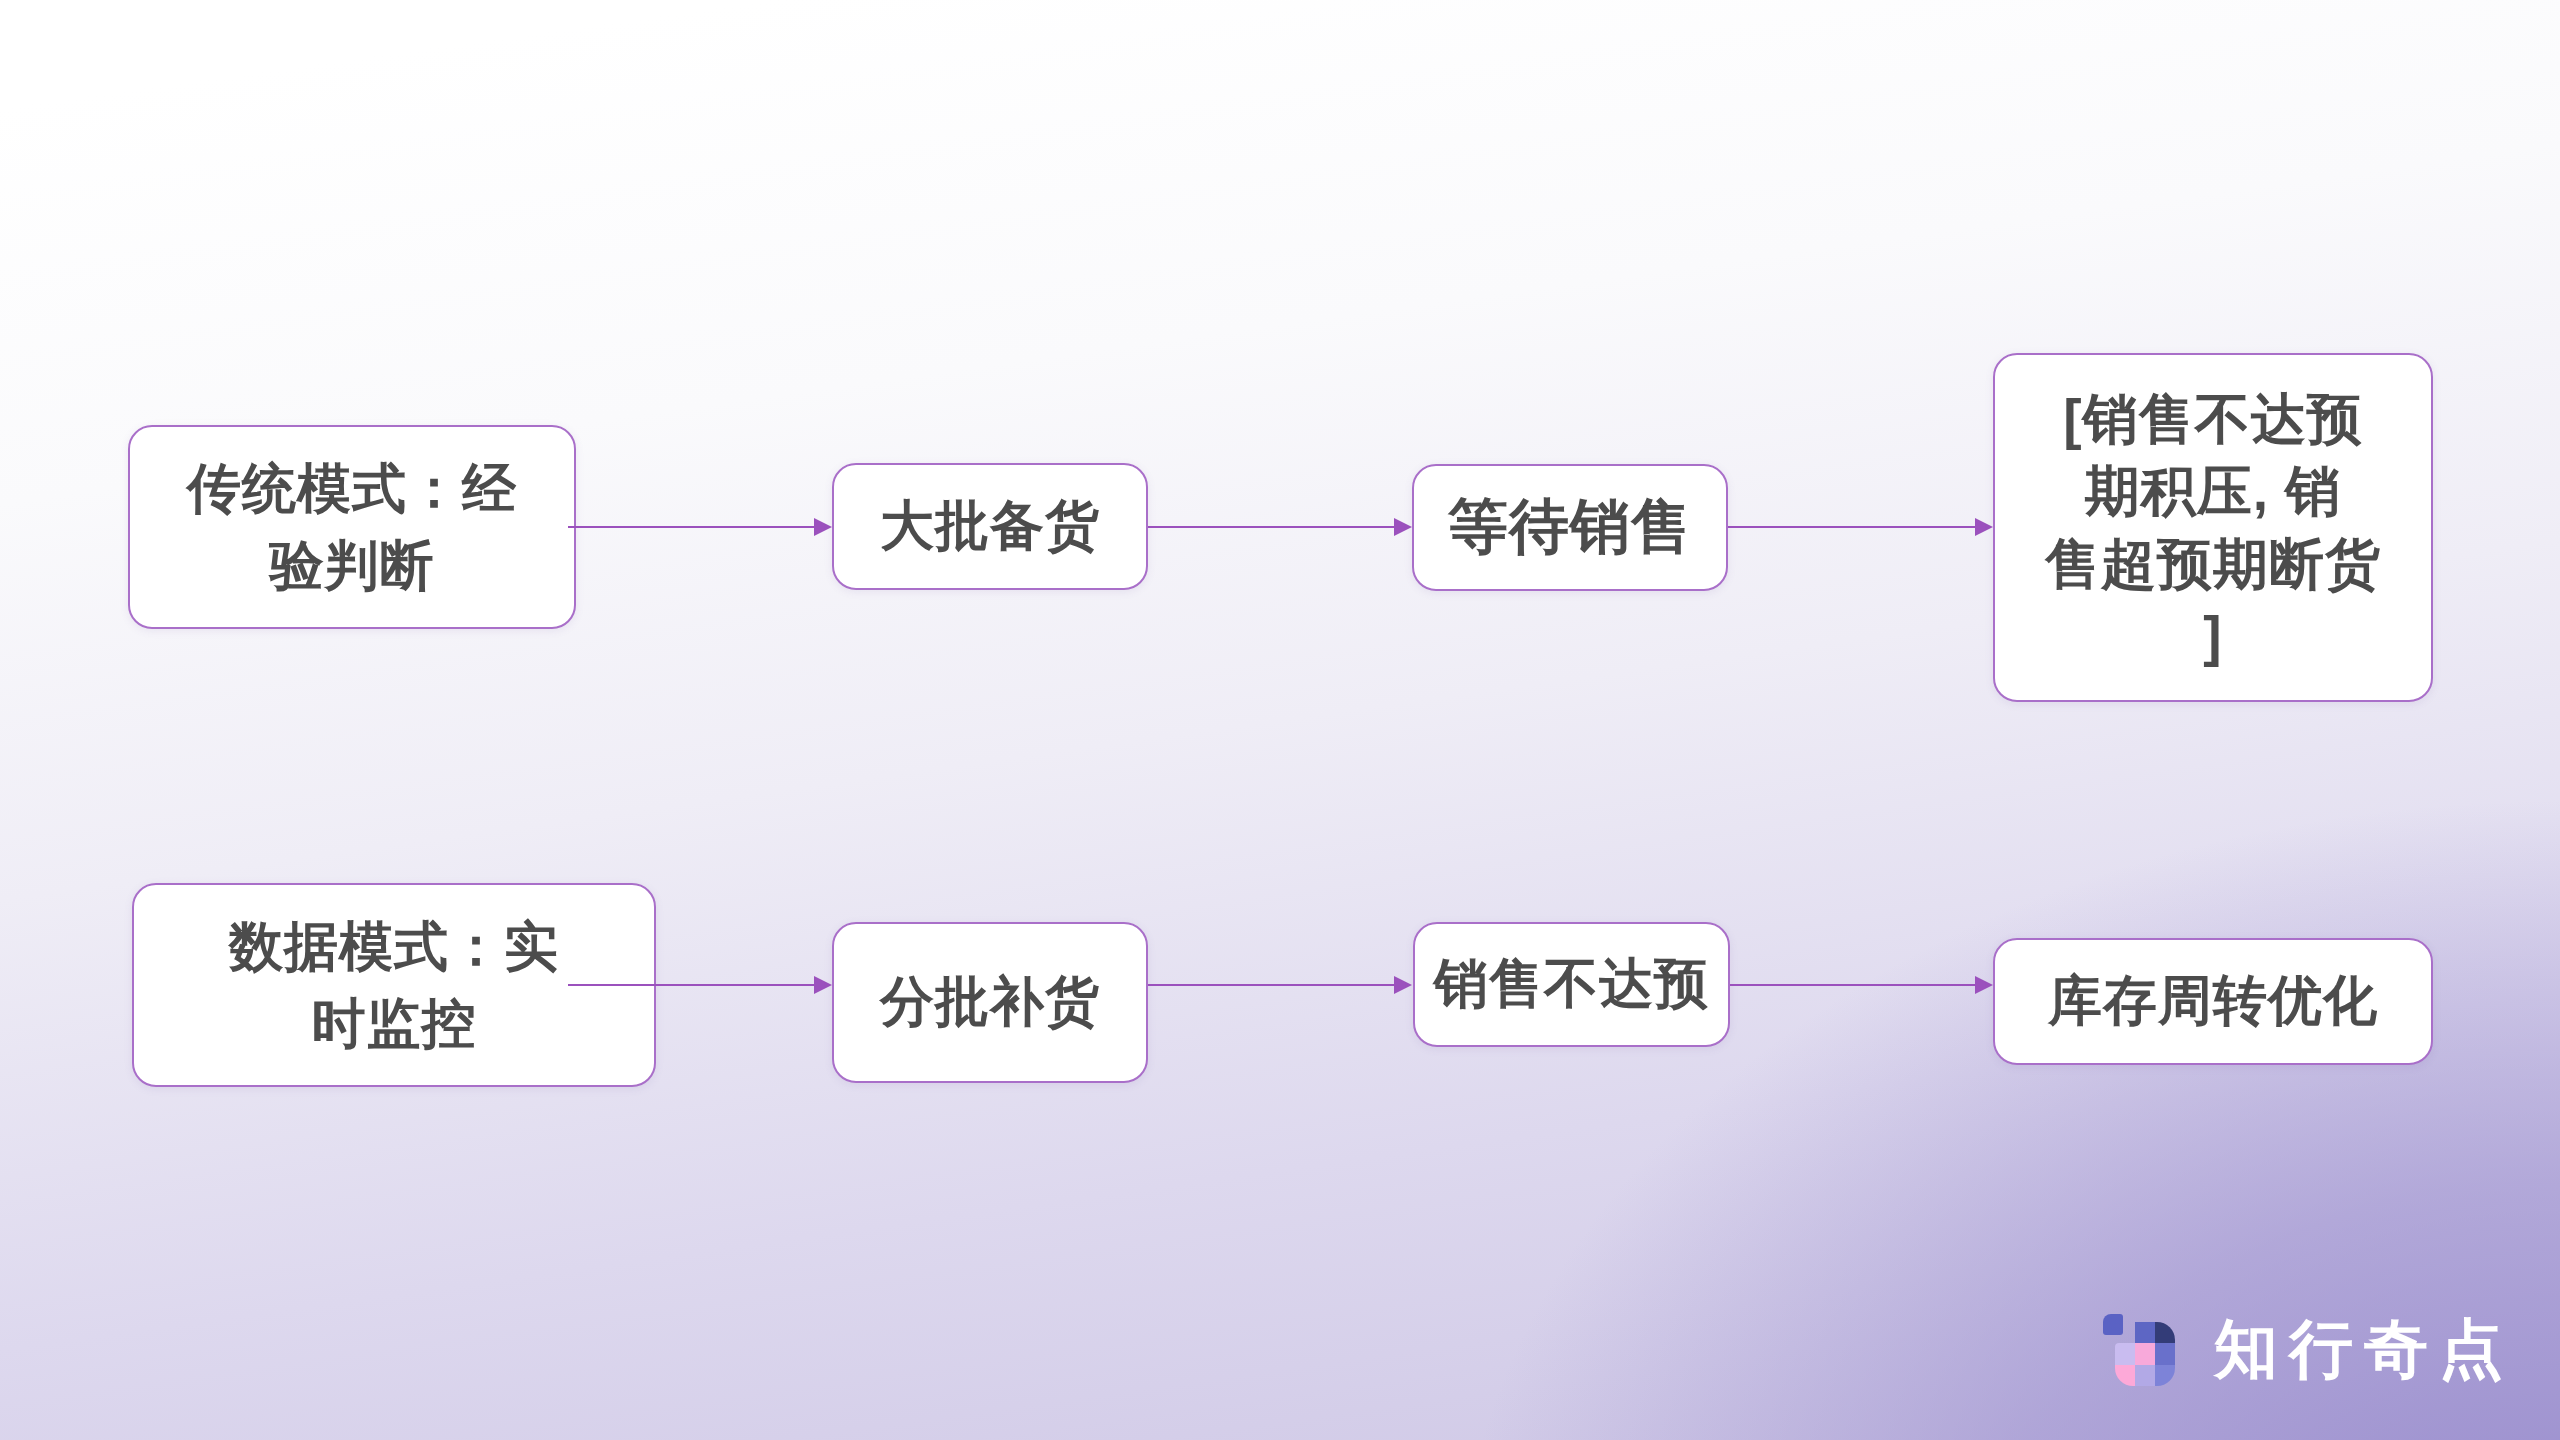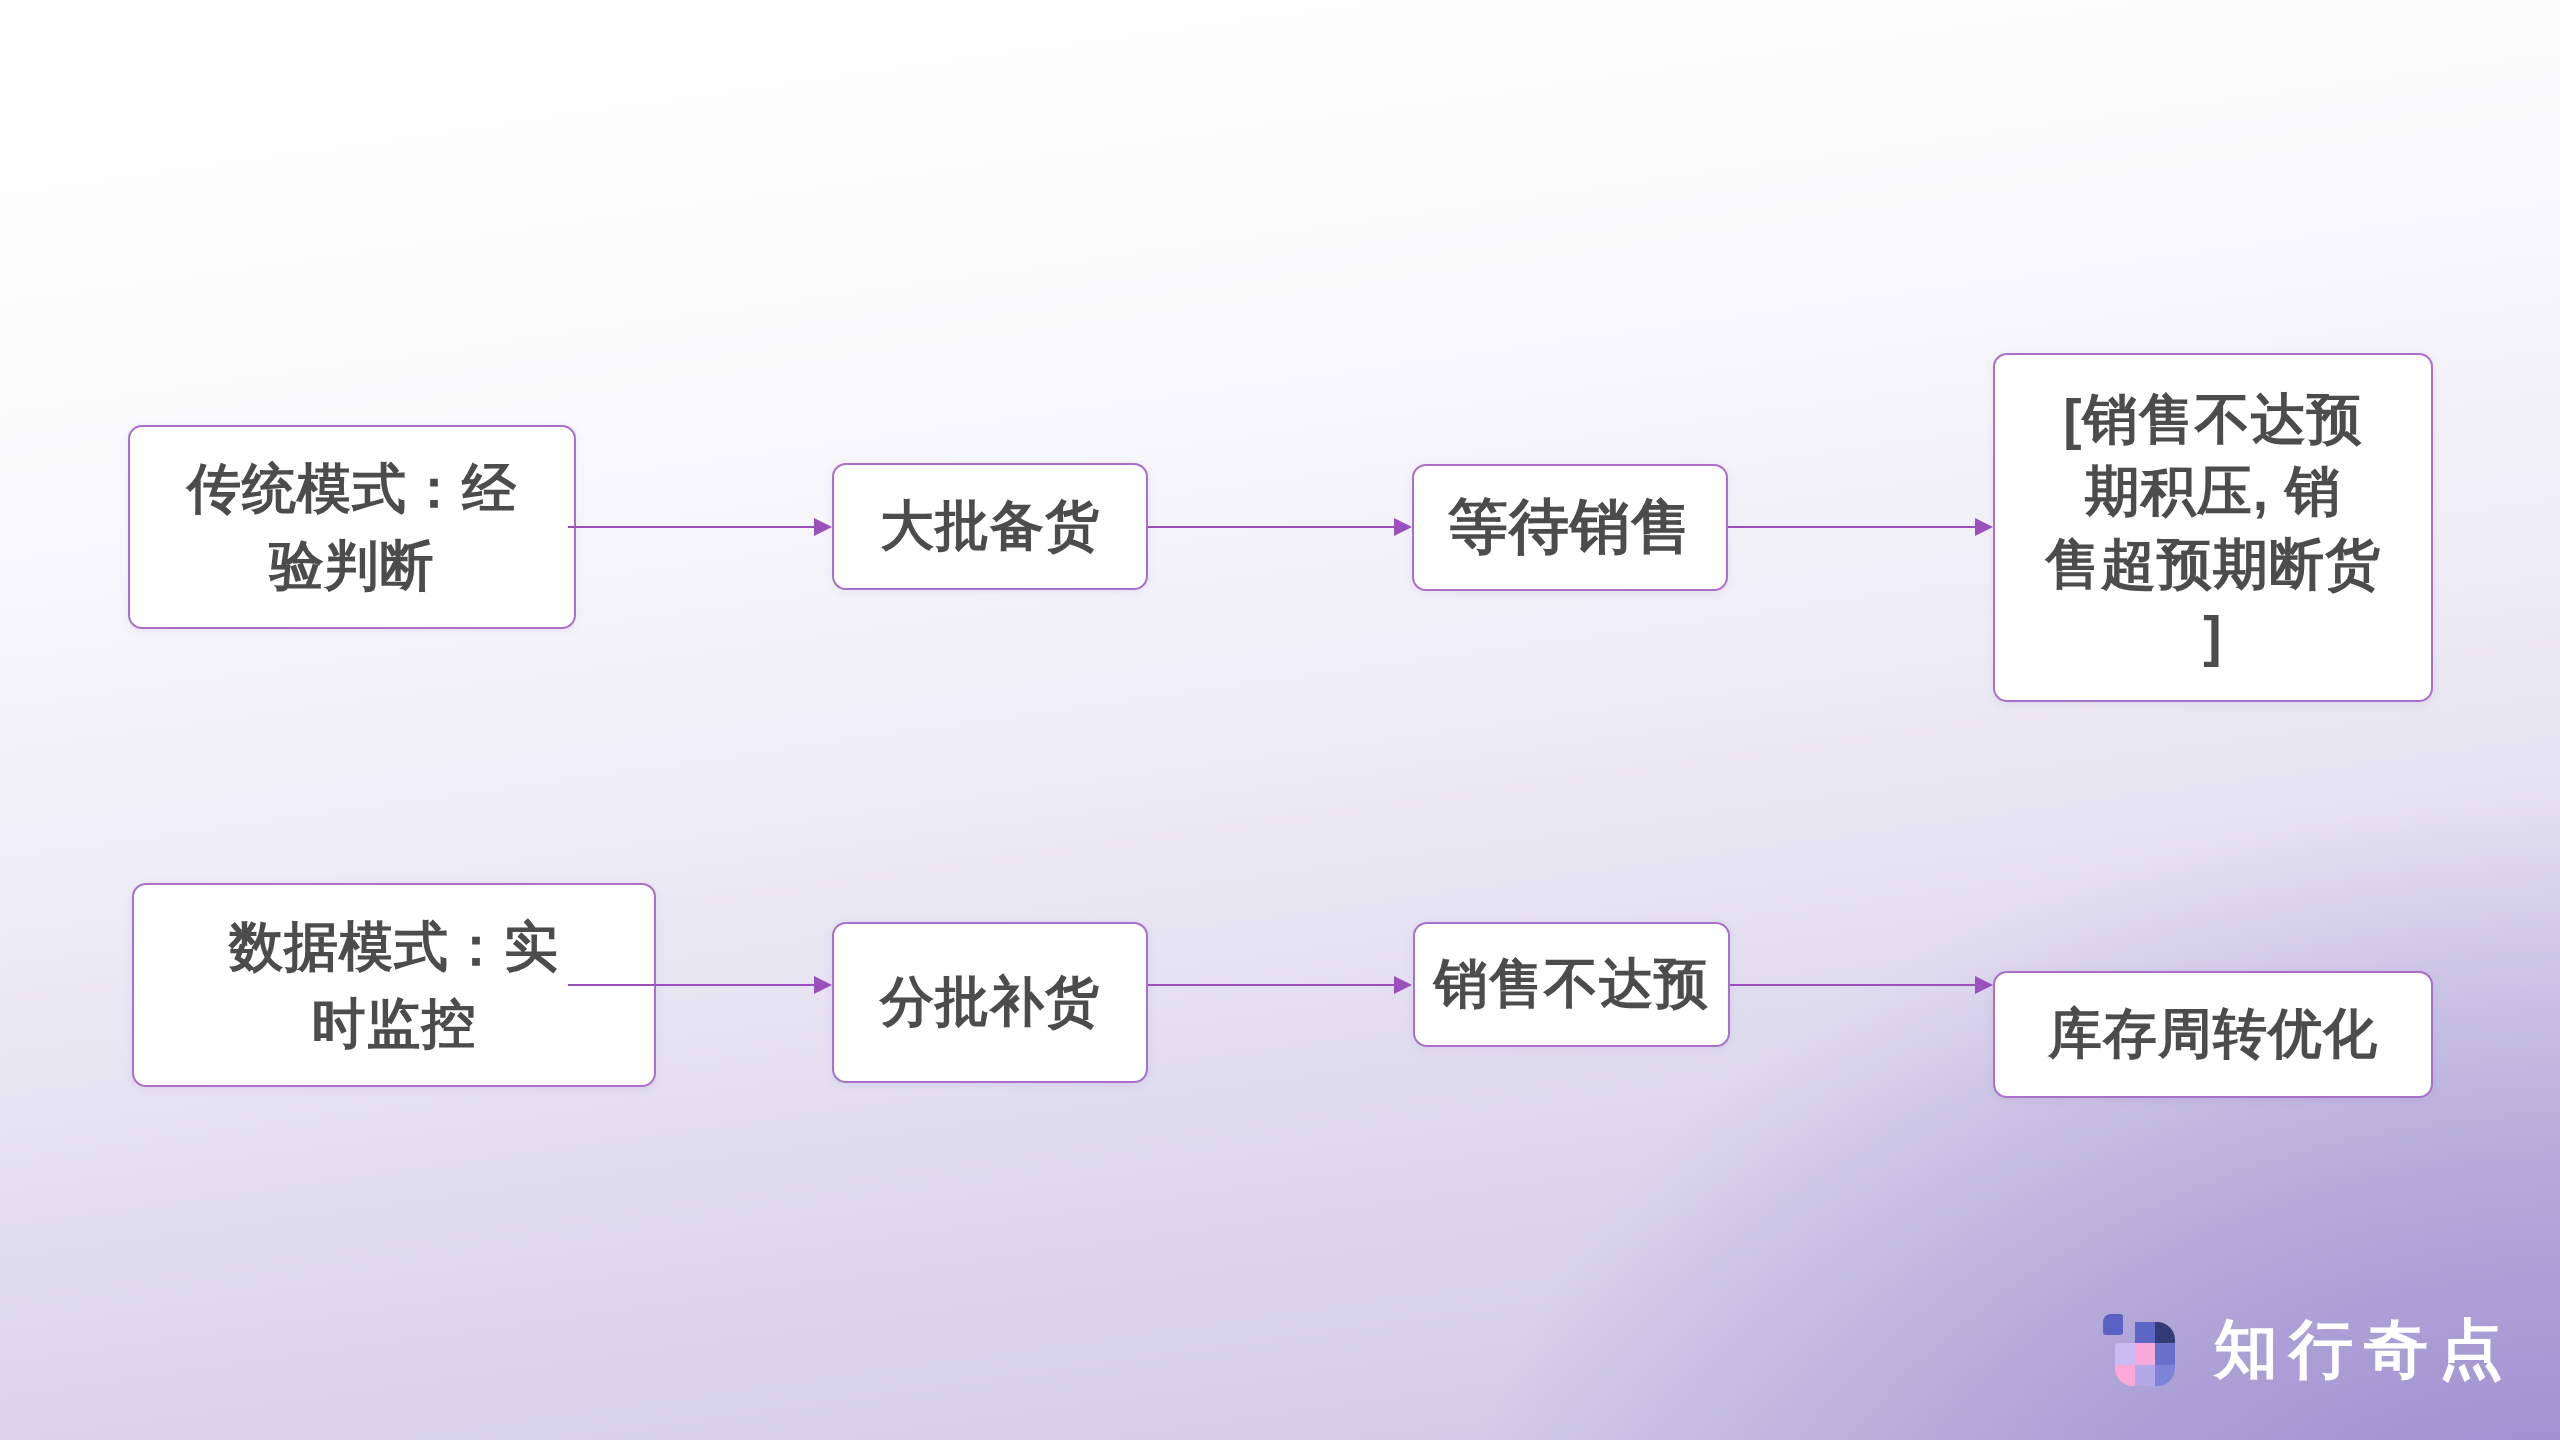--- a/index.html
+++ b/index.html
@@ -14,21 +14,21 @@
       radial-gradient(1700px 1250px at 100% 112%, rgba(148,135,203,0.95) 0%, rgba(148,135,203,0.55) 34%, rgba(148,135,203,0) 65%),
       linear-gradient(172deg, var(--bg-top, #ffffff) 6%, #fafafc 28%, #efedf6 50%, #ddd8ee 75%, #cdc6e5 100%);
   }
 
   
   .node {
     position: absolute;
     box-sizing: border-box;
     background: var(--node-bg, #ffffff);
     border: 2.5px solid var(--node-border, #a96fc9);
-    border-radius: 14px;
+    border-radius: 24px;
     display: flex; align-items: center; justify-content: center;
     box-shadow: 0 2px 8px rgba(110, 80, 160, 0.10);
   }
   .node .node-label {
     white-space: pre-line;
     text-align: center;
     color: var(--node-text, #4c4c4c);
     font-weight: 800;
     letter-spacing: 1px;
   }
@@ -39,21 +39,21 @@
   .n3 { left: 1412px; top: 464px; width: 316px; height: 127px; }
   .n3 .node-label { font-size: 60px; font-family: Liberation Mono, monospace; }
   .n4 { left: 1993px; top: 353px; width: 440px; height: 349px; }
   .n4 .node-label { font-size: 55px; line-height: 1.31; }
   .n5 { left: 132px;  top: 883px; width: 524px; height: 204px; }
   .n5 .node-label { font-size: 54px; line-height: 1.42; }
   .n6 { left: 832px;  top: 922px; width: 316px; height: 161px; }
   .n6 .node-label { font-size: 54px; }
   .n7 { left: 1413px; top: 922px; width: 317px; height: 125px; }
   .n7 .node-label { font-size: 54px; }
-  .n8 { left: 1993px; top: 971px; width: 440px; height: 127px; }
+  .n8 { left: 1993px; top: 938px; width: 440px; height: 127px; }
   .n8 .node-label { font-size: 54px; }
 
   
   .arrow { position: absolute; height: 18px; }
   .arrow .arrow-line {
     position: absolute; left: 0; right: 12px; top: 50%;
     height: 2.6px; margin-top: -1.3px;
     background: var(--arrow, #9b51bd);
   }
   .arrow .arrow-head {

